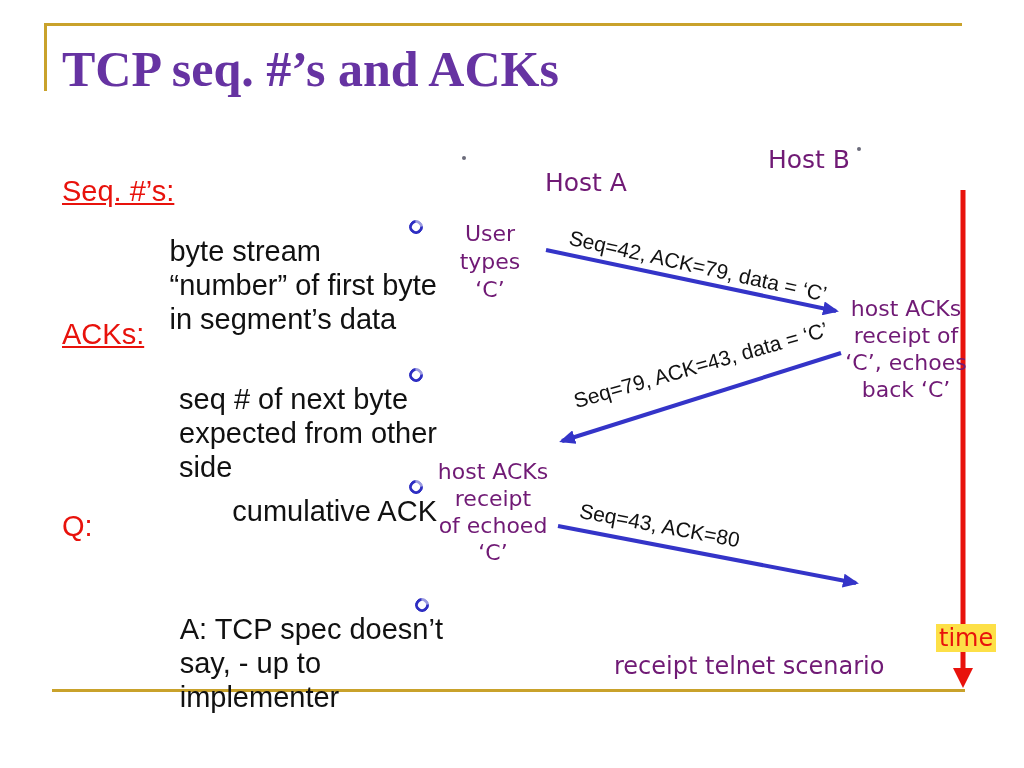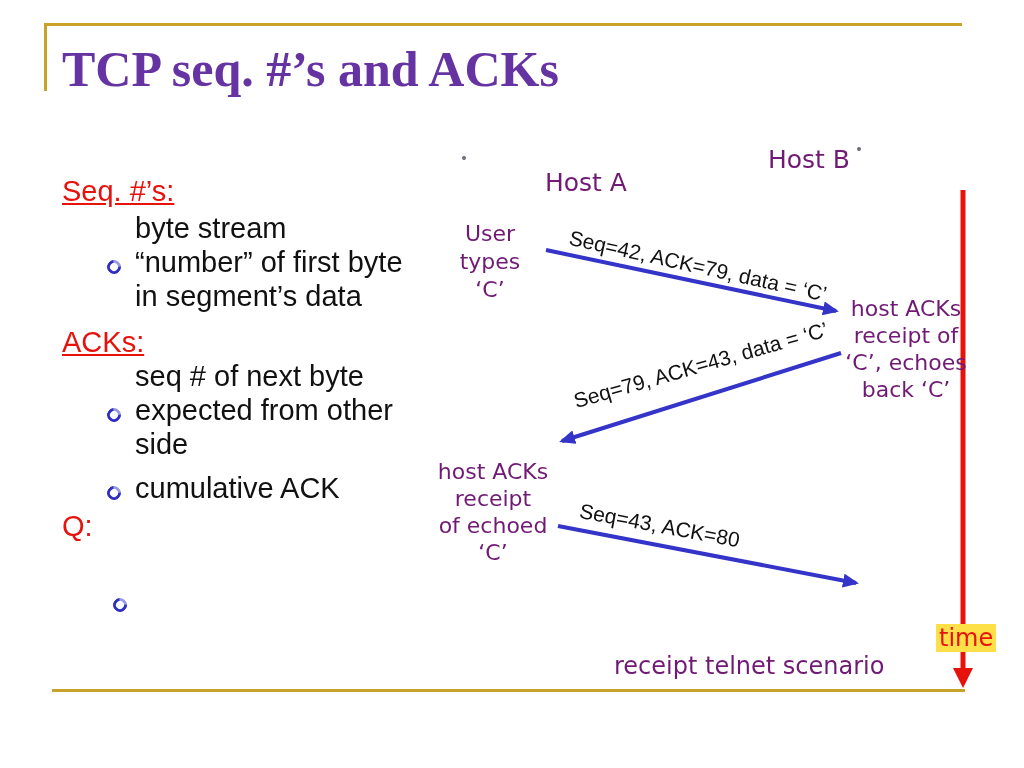--- a/index.html
+++ b/index.html
@@ -18,21 +18,21 @@
     font-size:50px; color:#6633a2; letter-spacing:0px; white-space:nowrap;
   }
 
   .heading {
     position:absolute; color:#e8120c; font-size:29px;
     text-decoration:underline; white-space:nowrap;margin-top:8px;
   }
   .pre { white-space:pre-line; }
   .body-text { font-size:29px; line-height:34px; color:#111111; }
 
-  .bullet-item { position:absolute; display:flex; align-items:center; }
+  .bullet-item { position:absolute; display:flex; align-items:flex-end;flex-direction:column; }
   .ring {
     flex:none; width:14px; height:14px; margin:9px 14px 0 0;
     border:3px solid #2e2ec2; border-radius:50%;
     border-top-color:#9a9ae0; transform:rotate(40deg);
     box-sizing:border-box; background:#ffffff;
   }
   .q-block { position:absolute; display:flex; align-items:flex-start; }
   .q-label { color:#e8120c; font-size:29px; line-height:34px; margin-right:8px; }
 
   
@@ -65,40 +65,43 @@
 
   <div class="heading txt" style="left:62px; top:167px;">Seq. #’s:</div>
 
   <div class="bullet-item txt" style="left:107px; top:211px; width:330px;">
     <span class="ring"></span>
     <span class="body-text pre">byte stream
 “number” of first byte
 in segment’s data</span>
   </div>
 
-  <div class="heading txt" style="left:62px; top:318px;">ACKs:</div>
+  <div class="heading txt" style="left:62px; top:310px;">ACKs:</div>
 
   <div class="bullet-item txt" style="left:107px; top:471px; width:330px;">
     <span class="ring"></span>
     <span class="body-text pre">cumulative ACK</span>
   </div>
 
   <div class="bullet-item txt" style="left:107px; top:359px; width:330px;">
     <span class="ring"></span>
     <span class="body-text pre">seq # of next byte
 expected from other
 side</span>
   </div>
 
   <div class="q-block txt" style="left:62px; top:509px; width:360px;">
     <span class="q-label">Q:</span>
   </div>
 
   <div class="bullet-item txt" style="left:113px; top:589px; width:330px;">
     <span class="ring"></span>
+    <span class="body-text pre">A: TCP spec doesn’t
+say, - up to
+implementer</span>
   </div>
 
   <svg class="overlay" width="1024" height="768" viewBox="0 0 1024 768">
     <defs>
       <marker id="head-blue" markerUnits="userSpaceOnUse" markerWidth="18" markerHeight="14" refX="13" refY="7" orient="auto">
         <path d="M0,0 L16,7 L0,14 Z" fill="#3434c8"></path>
       </marker>
       <marker id="head-red" markerUnits="userSpaceOnUse" markerWidth="22" markerHeight="20" refX="14" refY="10" orient="auto">
         <path d="M0,0 L20,10 L0,20 Z" fill="#e8120c"></path>
       </marker>

